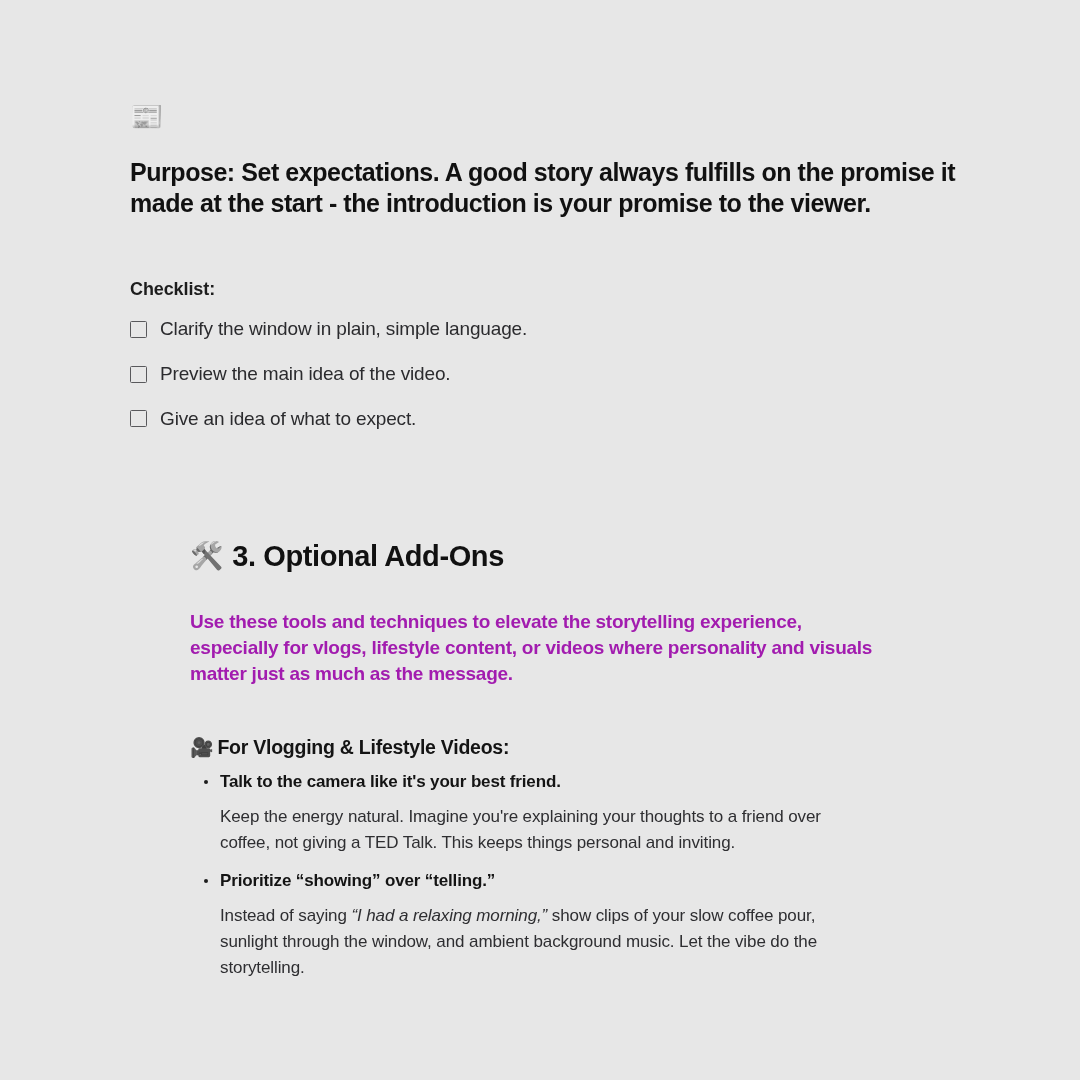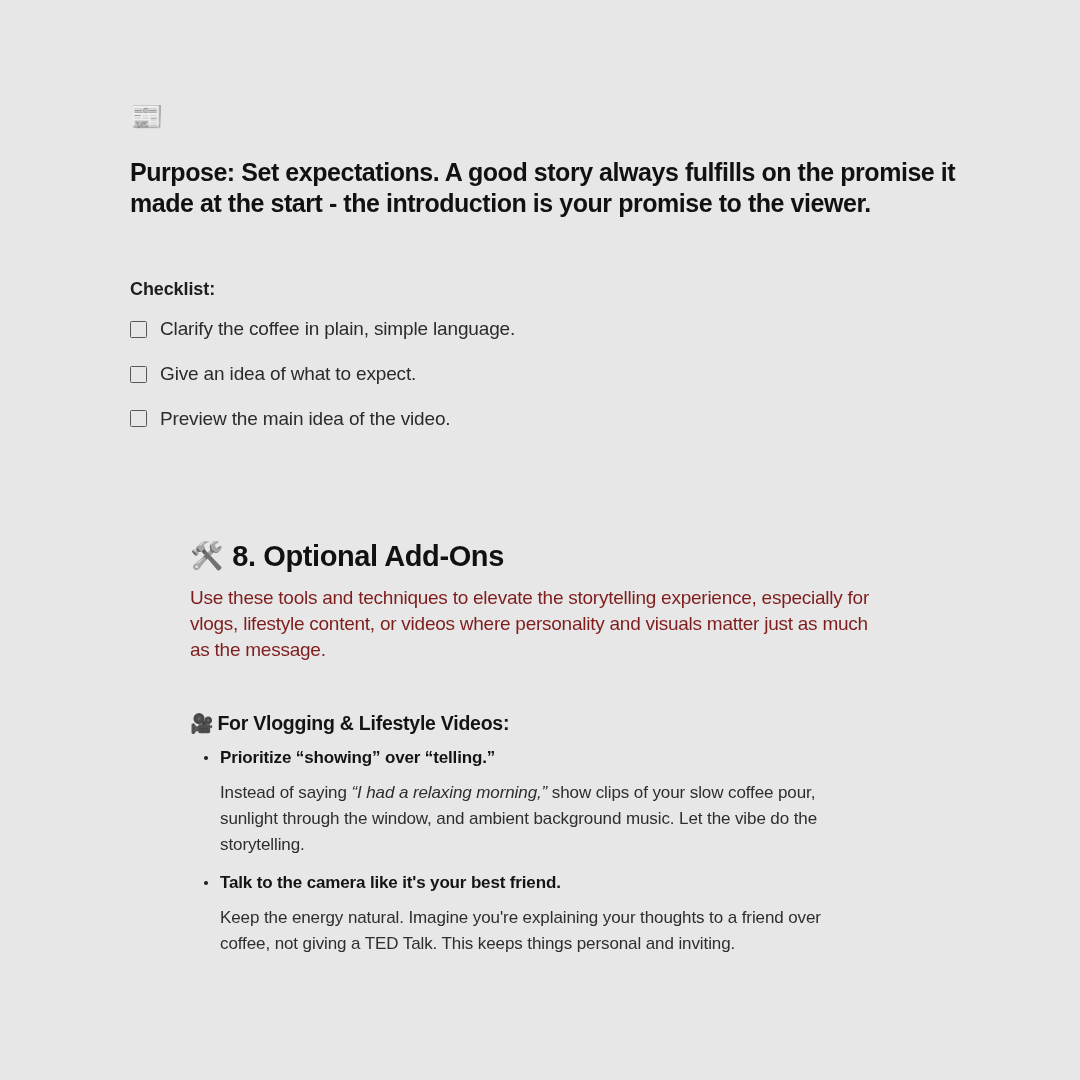--- a/index.html
+++ b/index.html
@@ -110,26 +110,26 @@
     line-height: 1.15;
   }
   .heading-6 .emoji {
     font-size: 27px;
     line-height: 1;
     display: inline-block;
     filter: grayscale(1);
   }
 
   .lead {
-    margin-top: 12px;
+    margin-top: 36px;
     font-size: 19px;
-    font-weight: normal;
+    font-weight: bold;
     line-height: 1.35;
     letter-spacing: -0.25px;
-    color: #7f1d1d;
+    color: #a21caf;
     max-width: 700px;
   }
 
   .subhead {
     margin-top: 50px;
     display: flex;
     align-items: center;
     gap: 4px;
     font-size: 19.5px;
     font-weight: bold;
@@ -192,58 +192,58 @@
     </div>
 
     <div class="purpose">Purpose: Set expectations. A good story always fulfills on the promise it made at the start - the introduction is your promise to the viewer.</div>
 
     <div class="checklist-label">Checklist:</div>
 
     <div class="checklist">
 
       <div class="check-row">
         <span class="checkbox"></span>
-        <span class="check-text">Clarify the coffee in plain, simple language.</span>
+        <span class="check-text">Clarify the window in plain, simple language.</span>
+      </div>
+
+      <div class="check-row">
+        <span class="checkbox"></span>
+        <span class="check-text">Preview the main idea of the video.</span>
       </div>
 
       <div class="check-row">
         <span class="checkbox"></span>
         <span class="check-text">Give an idea of what to expect.</span>
       </div>
 
-      <div class="check-row">
-        <span class="checkbox"></span>
-        <span class="check-text">Preview the main idea of the video.</span>
-      </div>
-
     </div>
   </div>
 
   <div class="section-addons">
 
     <div class="heading-6">
       <span class="emoji">🛠️</span>
-      <span>8. Optional Add-Ons</span>
+      <span>3. Optional Add-Ons</span>
     </div>
 
     <div class="lead">Use these tools and techniques to elevate the storytelling experience, especially for vlogs, lifestyle content, or videos where personality and visuals matter just as much as the message.</div>
 
     <div class="subhead">
       <span class="emoji">🎥</span>
       <span>For Vlogging &amp; Lifestyle Videos:</span>
     </div>
 
     <div class="tips">
 
       <div class="tip">
+        <div class="tip-title">Talk to the camera like it's your best friend.</div>
+        <div class="tip-body"><span>Keep the energy natural. Imagine you're explaining your thoughts to a friend over coffee, not giving a TED Talk. This keeps things personal and inviting.</span><em></em><span></span></div>
+      </div>
+
+      <div class="tip">
         <div class="tip-title">Prioritize “showing” over “telling.”</div>
         <div class="tip-body"><span>Instead of saying </span><em>“I had a relaxing morning,”</em><span> show clips of your slow coffee pour, sunlight through the window, and ambient background music. Let the vibe do the storytelling.</span></div>
       </div>
 
-      <div class="tip">
-        <div class="tip-title">Talk to the camera like it's your best friend.</div>
-        <div class="tip-body"><span>Keep the energy natural. Imagine you're explaining your thoughts to a friend over coffee, not giving a TED Talk. This keeps things personal and inviting.</span><em></em><span></span></div>
-      </div>
-
     </div>
   </div>
 
 </div>
 
 </body></html>

